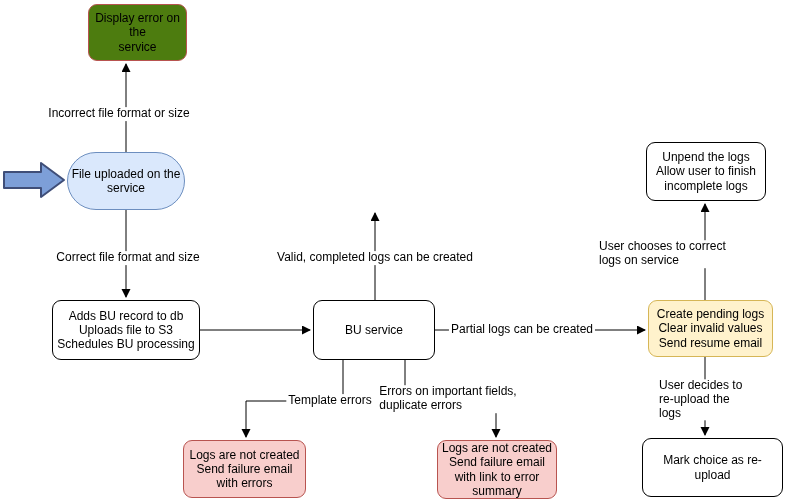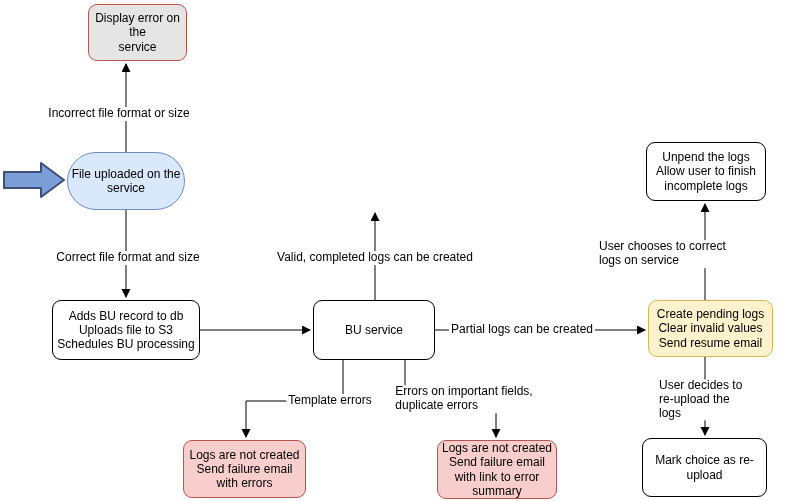--- a/index.html
+++ b/index.html
@@ -45,40 +45,40 @@
       <path d="M405,360 L405,408 L496,408 L496,437" marker-end="url(#arrow)"></path>
     </g>
     <polygon points="4,172 41,172 41,163 64,180 41,197 41,188 4,188" stroke-width="2" stroke-linejoin="round" fill="#7d9fd8" style="stroke: rgb(63, 78, 120);"></polygon>
   </svg>
 
   <span class="edge-label" style="left:119px; top:114px;">Incorrect file format or size</span>
   <span class="edge-label" style="left:128px; top:258px;">Correct file format and size</span>
   <span class="edge-label" style="left:375px; top:258px;">Valid, completed logs can be created</span>
   <span class="edge-label" style="left:522px; top:330px;">Partial logs can be created</span>
   <span class="edge-label" style="left:330px; top:401px;">Template errors</span>
-  <span class="edge-label" style="left:464px; top:399px;">Errors on important fields,
+  <span class="edge-label" style="left:448px; top:399px;">Errors on important fields,
 duplicate errors</span>
   <span class="edge-label" style="left:665px; top:254px;">User chooses to correct logs on service</span>
   <span class="edge-label" style="left:705px; top:400px;">User decides to re-upload the logs</span>
 
-  <div class="node" style="left: 88px; top: 4px; width: 99px; height: 57px; background-color: #e5e5e5; border-color: rgb(184, 84, 80);">Display error on the
+  <div class="node" style="left: 88px; top: 4px; width: 99px; height: 57px; background-color: #4d7c0f; border-color: rgb(184, 84, 80);">Display error on the
 service</div>
   <div class="node" style="left: 67px; top: 152px; width: 118px; height: 58px; background-color: rgb(218, 232, 252); border-color: rgb(108, 142, 191); border-radius: 29px;">File uploaded on the
 service</div>
   <div class="node" style="left: 52px; top: 300px; width: 148px; height: 60px; background-color: rgb(255, 255, 255); border-color: rgb(0, 0, 0);">Adds BU record to db
 Uploads file to S3
 Schedules BU processing</div>
   <div class="node" style="left: 313px; top: 300px; width: 122px; height: 60px; background-color: rgb(255, 255, 255); border-color: rgb(0, 0, 0);">BU service</div>
   <div class="node" style="left: 648px; top: 300px; width: 125px; height: 57px; background-color: rgb(255, 242, 204); border-color: rgb(214, 182, 86);">Create pending logs
 Clear invalid values
 Send resume email</div>
   <div class="node" style="left: 646px; top: 142px; width: 120px; height: 59px; background-color: rgb(255, 255, 255); border-color: rgb(0, 0, 0);">Unpend the logs
 Allow user to finish
 incomplete logs</div>
-  <div class="node" style="left: 642px; top: 438px; width: 125px; height: 59px; background-color: rgb(255, 255, 255); border-color: rgb(0, 0, 0);">Mark choice as re-
+  <div class="node" style="left: 642px; top: 438px; width: 141px; height: 59px; background-color: rgb(255, 255, 255); border-color: rgb(0, 0, 0);">Mark choice as re-
 upload</div>
   <div class="node" style="left: 183px; top: 440px; width: 123px; height: 58px; background-color: rgb(248, 206, 204); border-color: rgb(184, 84, 80);">Logs are not created
 Send failure email
 with errors</div>
   <div class="node" style="left: 437px; top: 440px; width: 120px; height: 59px; background-color: rgb(248, 206, 204); border-color: rgb(184, 84, 80);">Logs are not created
 Send failure email
 with link to error
 summary</div>
 
 </div>

